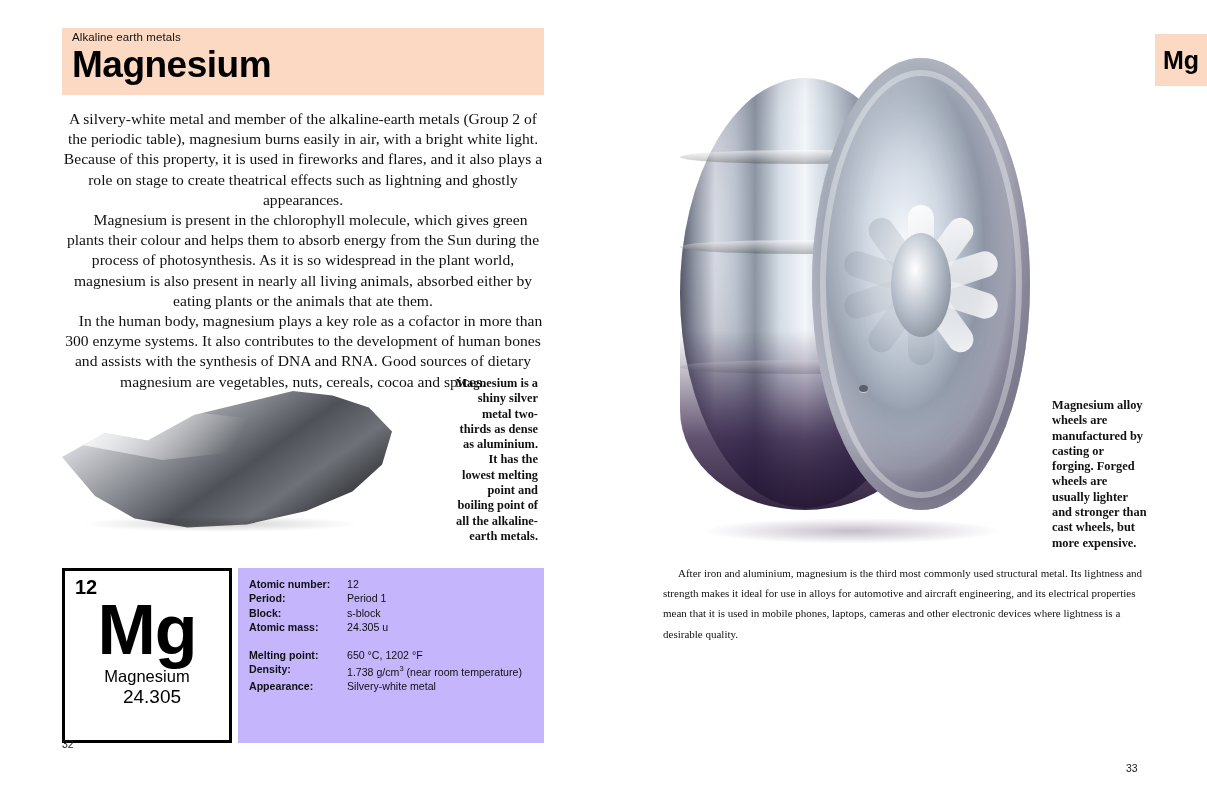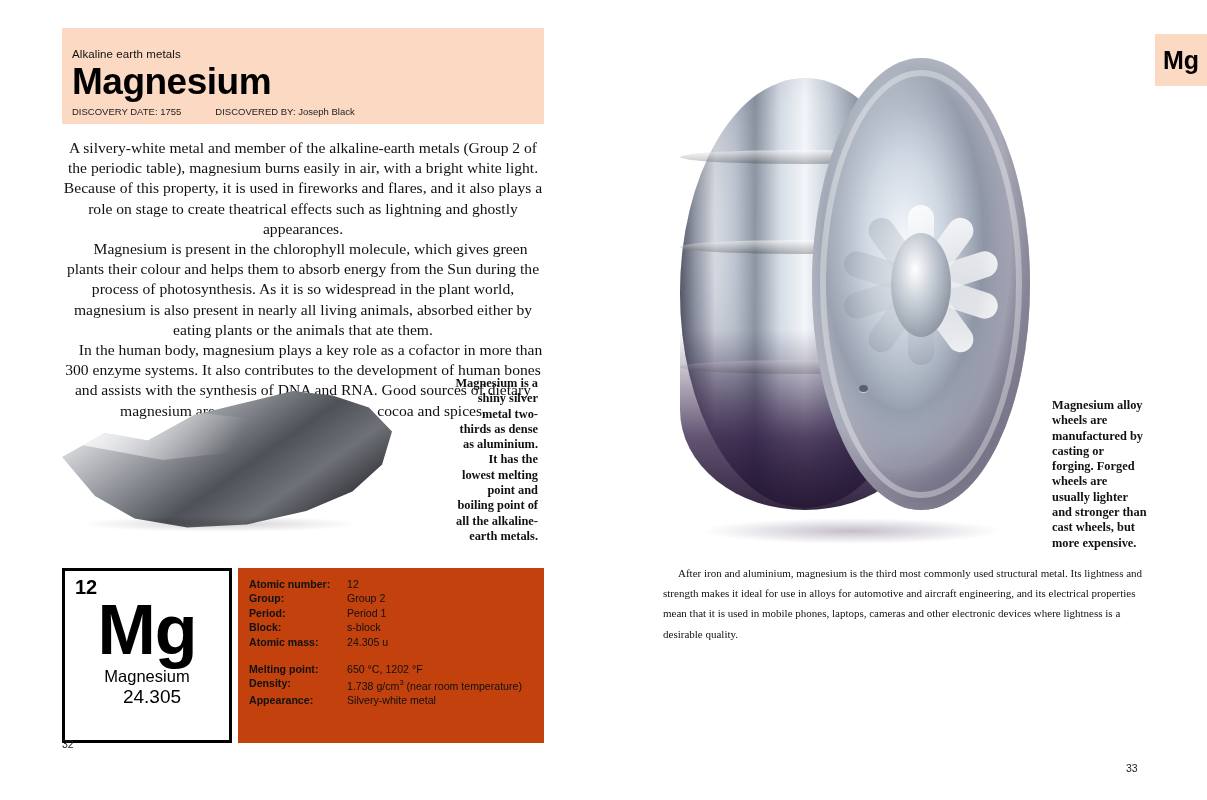--- a/index.html
+++ b/index.html
@@ -26,21 +26,21 @@
   
   .left-col {
     position: absolute;
     left: 62px;
     top: 28px;
     width: 482px;
   }
 
   .title-block {
     background: #fbd9c3;
-    padding: 20px 10px 6px 10px;
+    padding: 3px 10px 6px 10px;
     width: 482px;
     box-sizing: border-box;
   }
   .category {
     font-family: "Liberation Sans", sans-serif;
     font-size: 11.5px;
     color: #111;
     letter-spacing: 0.1px;
     margin-bottom: 2px;
   }
@@ -165,21 +165,21 @@
     margin-left: 10px;
   }
 
   
   .data-panel {
     position: absolute;
     left: 238px;
     top: 568px;
     width: 306px;
     height: 175px;
-    background: #c2410c;
+    background: #c4b5fd;
     box-sizing: border-box;
     padding: 9px 10px 0 11px;
     font-family: "Liberation Sans", sans-serif;
     font-size: 10.6px;
     color: #111;
   }
   .data-row {
     display: flex;
     line-height: 14.4px;
   }
@@ -337,24 +337,20 @@
 </head>
 <body>
 
 <div class="page">
 
   <div class="left-col">
 
     <div class="title-block">
       <div class="category">Alkaline earth metals</div>
       <div class="element-title">Magnesium</div>
-      <div class="discovery-row">
-        <span>DISCOVERY DATE: 1755</span>
-        <span>DISCOVERED BY: Joseph Black</span>
-      </div>
     </div>
 
     <div class="body-text">
       <p>A silvery-white metal and member of the alkaline-earth metals (Group 2 of the periodic table), magnesium burns easily in air, with a bright white light. Because of this property, it is used in fireworks and flares, and it also plays a role on stage to create theatrical effects such as lightning and ghostly appearances.</p>
       <p>Magnesium is present in the chlorophyll molecule, which gives green plants their colour and helps them to absorb energy from the Sun during the process of photosynthesis. As it is so widespread in the plant world, magnesium is also present in nearly all living animals, absorbed either by eating plants or the animals that ate them.</p>
       <p>In the human body, magnesium plays a key role as a cofactor in more than 300 enzyme systems. It also contributes to the development of human bones and assists with the synthesis of DNA and RNA. Good sources of dietary magnesium are vegetables, nuts, cereals, cocoa and spices.</p>
     </div>
   </div>
 
   <div class="mineral-row">
@@ -369,24 +365,20 @@
     <div class="tile-number">12</div>
     <div class="tile-symbol">Mg</div>
     <div class="tile-name">Magnesium</div>
     <div class="tile-mass">24.305</div>
   </div>
 
   <div class="data-panel">
     <div class="data-row">
       <div class="data-key">Atomic number:</div>
       <div class="data-val">12</div>
-    </div>
-    <div class="data-row">
-      <div class="data-key">Group:</div>
-      <div class="data-val">Group 2</div>
     </div>
     <div class="data-row">
       <div class="data-key">Period:</div>
       <div class="data-val">Period 1</div>
     </div>
     <div class="data-row">
       <div class="data-key">Block:</div>
       <div class="data-val">s-block</div>
     </div>
     <div class="data-row">

